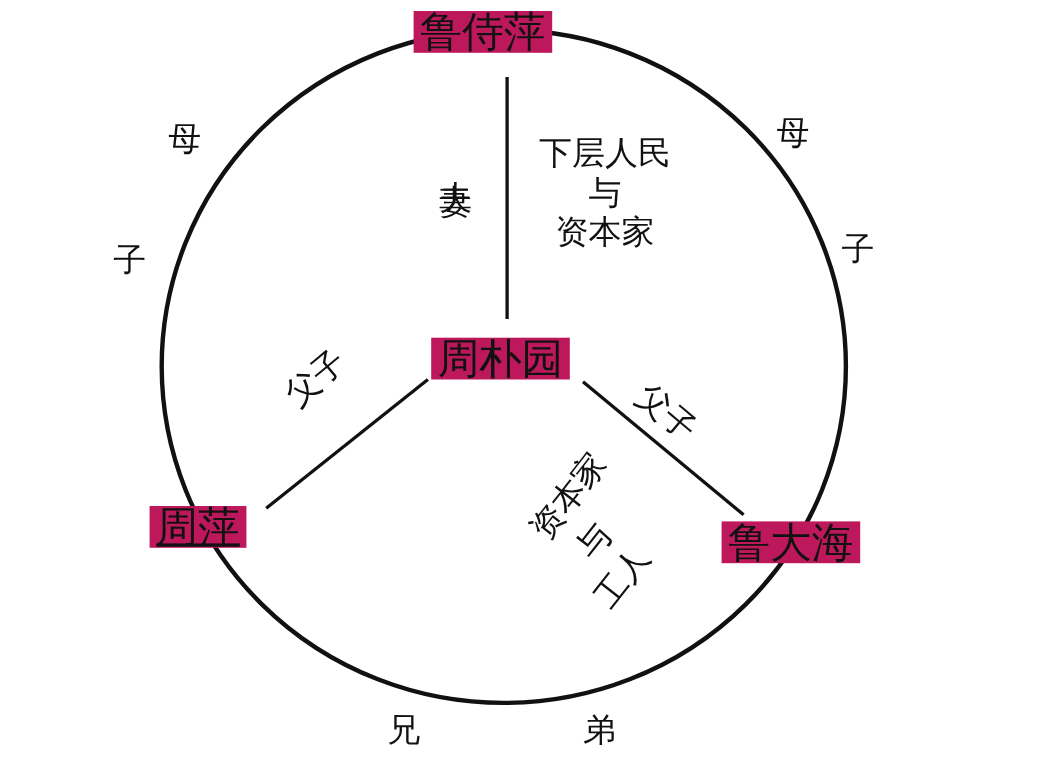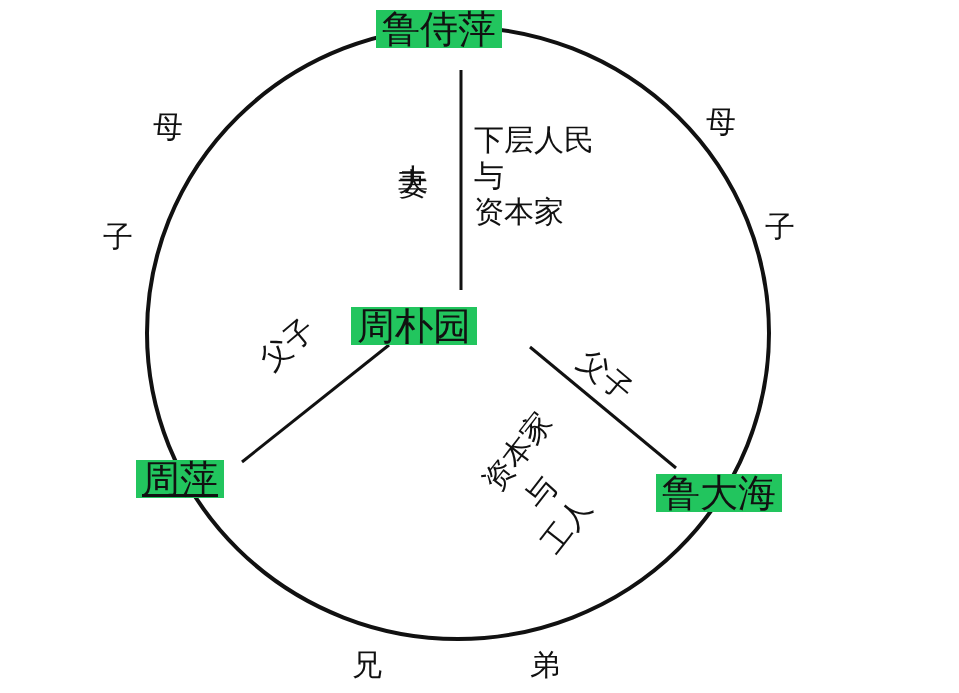--- a/index.html
+++ b/index.html
@@ -1,36 +1,36 @@
 <!DOCTYPE html>
 <html><head>
   <meta charset="utf-8">
   <style>
     html, body { margin: 0; padding: 0; background: #ffffff; }
     body { width: 959px; height: 693px; position: relative; overflow: hidden;
            font-family: "DejaVu Sans", sans-serif; color: #111; }
     svg.diagram { position: absolute; left: 0; top: 0; }
     .lbl { position: absolute; white-space: nowrap; line-height: 1; color: #111; }
-    .node { font-size: 38px; background: #22c55e; padding: 0 6px; }
+    .node { font-size: 38px; background: #be185d; padding: 0 6px; }
     .rel { font-size: 30px; }
     .vert { writing-mode: vertical-rl; letter-spacing: 4px; }
-    .center-text { font-size: 30px; line-height: 36px; }
+    .center-text { text-align: center; font-size: 30px; line-height: 36px; }
   </style>
 </head>
 <body>
 
 <svg class="diagram" width="959" height="693" viewBox="0 0 959 693">
   <ellipse cx="458" cy="333" rx="311" ry="306" fill="none" stroke="#111" stroke-width="4"></ellipse>
   <line x1="461" y1="70" x2="461" y2="290" stroke="#111" stroke-width="3"></line>
   <line x1="389" y1="345" x2="242" y2="462" stroke="#111" stroke-width="3"></line>
   <line x1="530" y1="347" x2="676" y2="468" stroke="#111" stroke-width="3"></line>
 </svg>
 
 <div class="lbl node" style="left:376px; top:10px;">鲁侍萍</div>
-<div class="lbl node" style="left:351px; top:307px;">周朴园</div>
+<div class="lbl node" style="left:392px; top:307px;">周朴园</div>
 <div class="lbl node" style="left:136px; top:460px;text-decoration:underline;">周萍</div>
 <div class="lbl node" style="left:656px; top:474px;">鲁大海</div>
 
 <div class="lbl rel vert" style="left:398px; top:140px;">夫妻</div>
 <div class="lbl center-text" style="left:474px; top:122px; width:152px;">
   <div>下层人民</div>
   <div>与</div>
   <div>资本家</div>
 </div>
 

